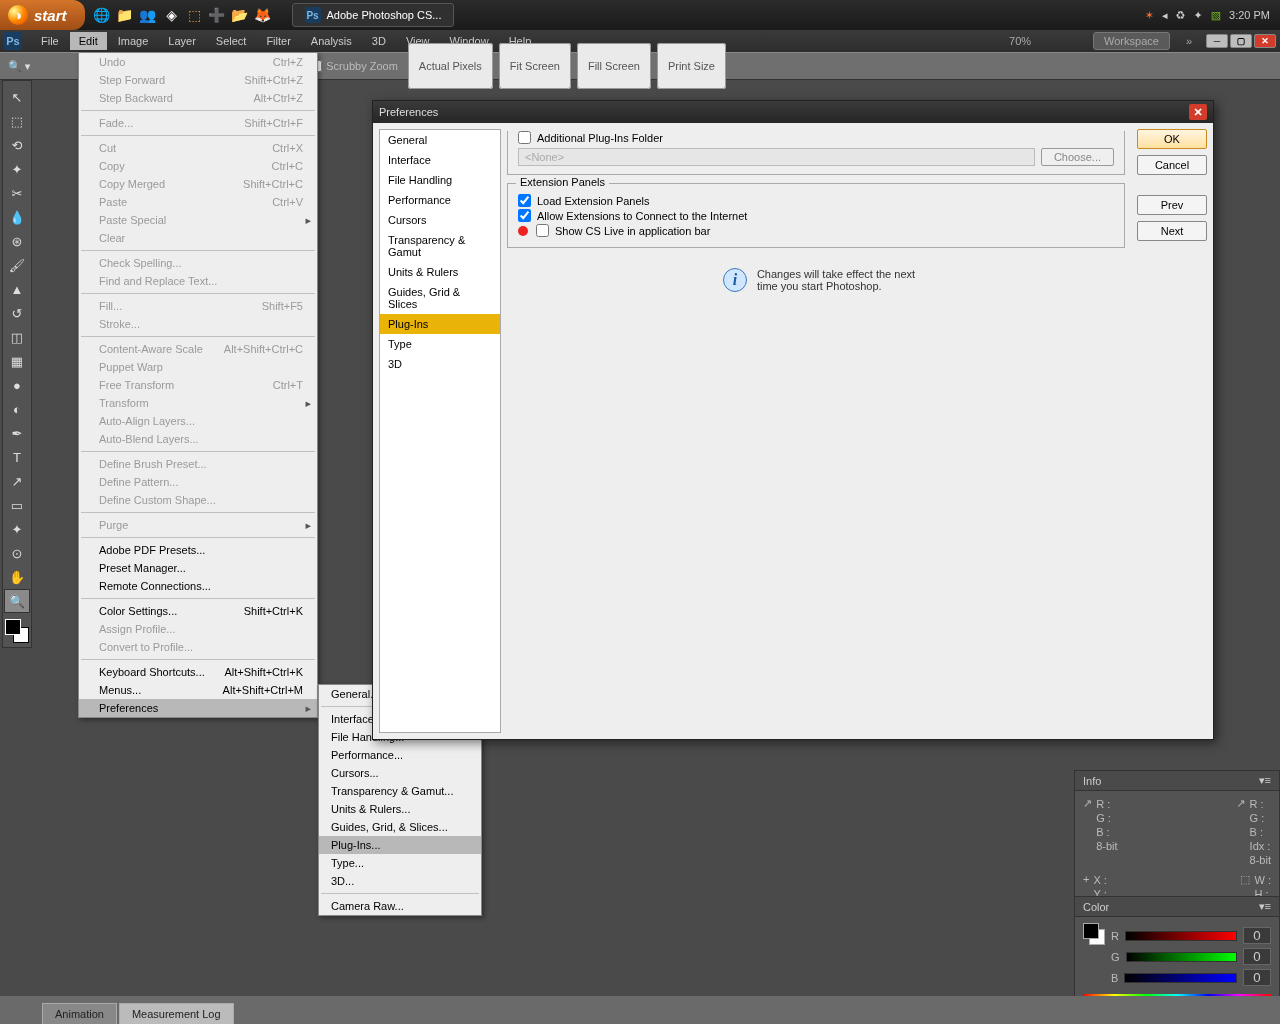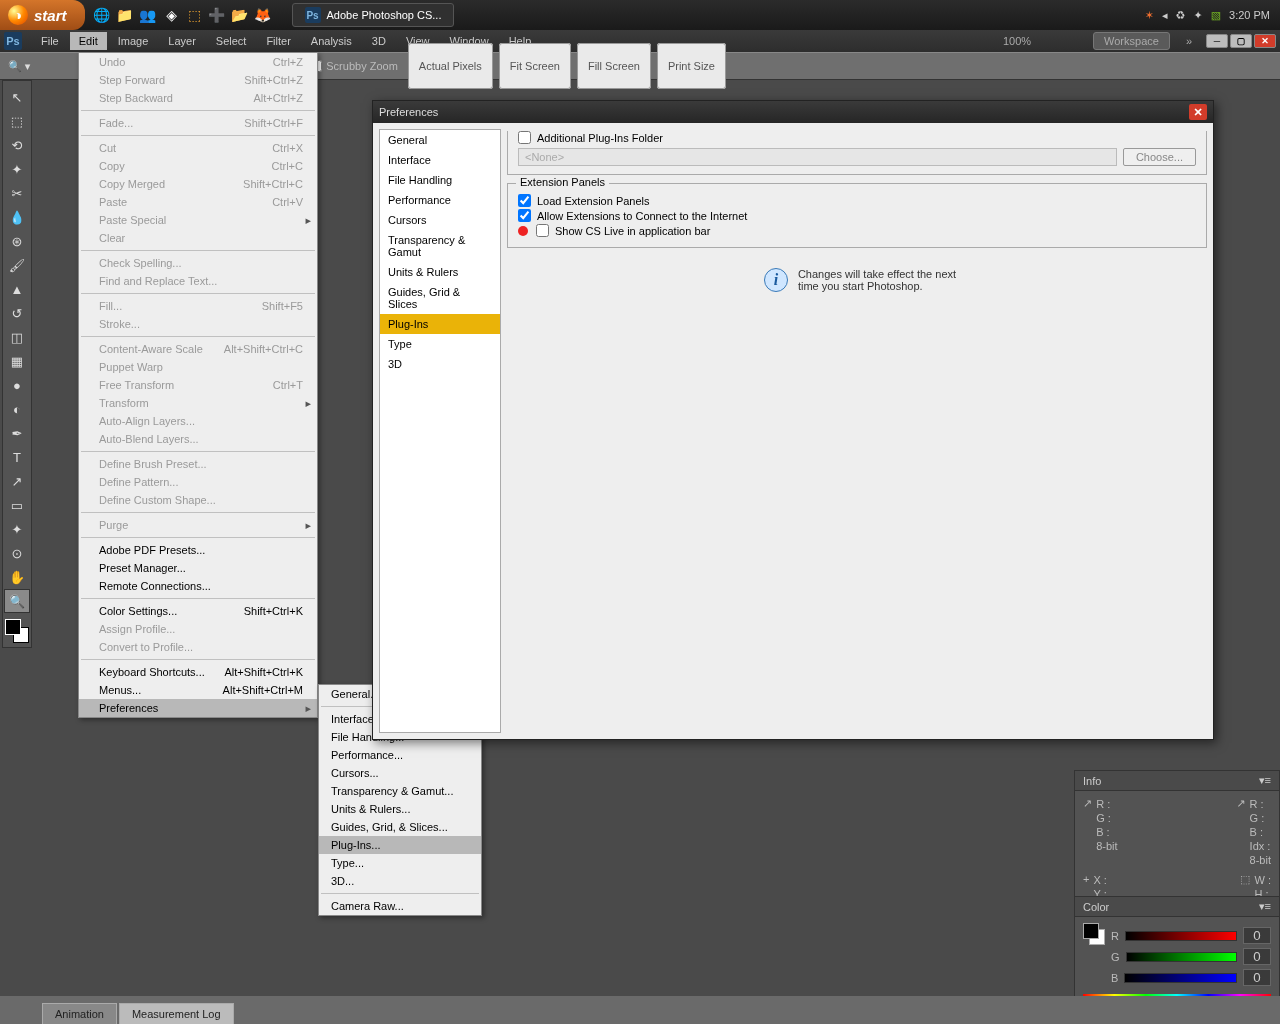--- a/index.html
+++ b/index.html
@@ -153,21 +153,21 @@
         <span class="menubar-item">Help</span>
       </div>
     <div class="titlebar-controls">
       <div class="grp">
           <span class="tbtn">Br</span>
           <span class="tbtn">Mb</span>
         </div>
       <div class="grp">
           <span class="tbtn">⊞▾</span>
         </div>
-      <span style="color:#aaa">100%</span>
+      <span style="color:#aaa">70%</span>
       <div class="grp">
           <span class="tbtn">▦▾</span>
           <span class="tbtn">▣▾</span>
         </div>
       <span class="workspace-btn">Workspace</span>
       <span style="color:#aaa">»</span>
       <div class="win-controls">
         <span>─</span>
         <span>▢</span>
         <span class="close">✕</span>
@@ -427,20 +427,27 @@
             <input type="checkbox" style="">
             <span>Show CS Live in application bar</span>
           </label>
       </div>
       <div class="info-msg">
         <span class="info-icon">i</span>
         <span style="white-space:pre-line;">Changes will take effect the next
 time you start Photoshop.</span>
       </div>
     </div>
+    <div class="dialog-buttons">
+      <span class="dlg-btn primary">OK</span>
+      <span class="dlg-btn">Cancel</span>
+      <div style="height:8px"></div>
+      <span class="dlg-btn">Prev</span>
+      <span class="dlg-btn">Next</span>
+    </div>
   </div>
 </div>
 
 <div class="panels-right">
   <div class="panel-title">
       <span>Info</span>
       <span>▾≡</span>
     </div>
   <div class="panel-body info-panel">
     <div class="cols">

